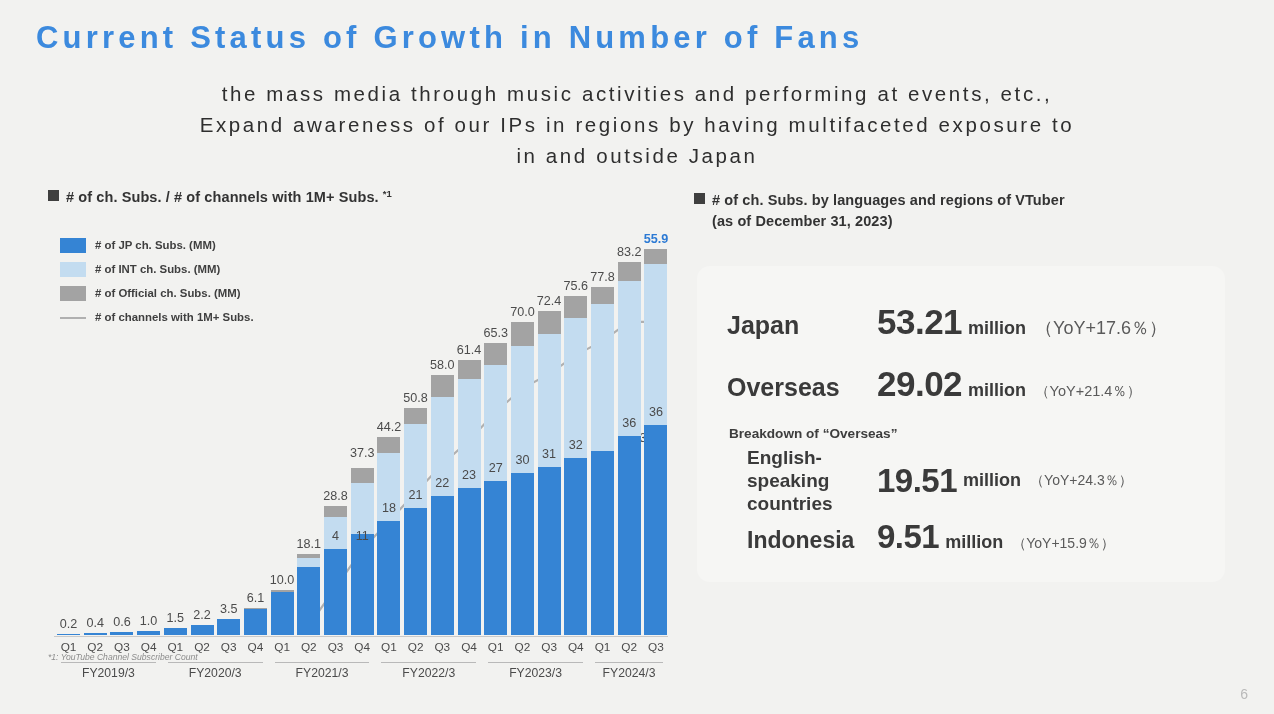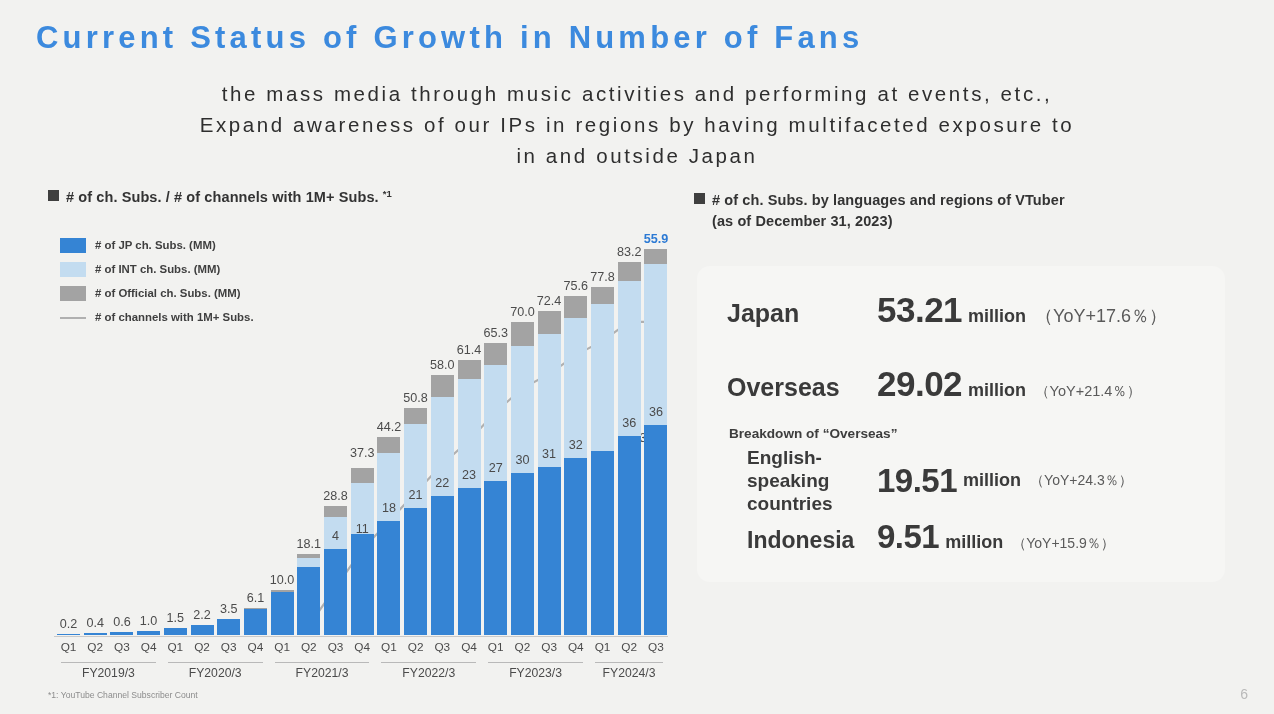--- a/index.html
+++ b/index.html
@@ -78,35 +78,35 @@
   .axis{position:absolute;left:40px;top:636px;width:630px;height:48px;}
   .axline{position:absolute;left:14px;right:2px;top:0;height:1px;background:#c9c9c9;}
   .qtick{
     position:absolute;top:4px;width:23px;text-align:center;
     font-size:11.8px;color:#4b4b4b;
   }
   .grp{position:absolute;top:26px;height:22px;}
   .grp .gl{position:absolute;left:4px;right:4px;top:0;height:1px;background:#b9b9b9;}
   .grp .gt{position:absolute;left:0;right:0;top:4px;text-align:center;font-size:12.2px;color:#4b4b4b;}
 
-  .footnote{position:absolute;left:48px;top:690px;font-size:8.6px;color:#8c8c8c;}
+  .footnote{position:absolute;left:48px;top:652px;font-size:8.6px;color:#8c8c8c;font-style:italic;}
   .pagenum{position:absolute;right:26px;top:686px;font-size:14px;color:#b9b9b9;}
 
   
   .card{
     position:absolute;left:697px;top:266px;width:528px;height:316px;
     background:#f6f6f4;border-radius:13px;
   }
   .krow{position:absolute;display:flex;align-items:baseline;}
   .klabel{font-weight:bold;color:#3a3a3a;}
   .kval{font-weight:bold;color:#3a3a3a;letter-spacing:-.5px;}
   .kunit{font-weight:bold;color:#3a3a3a;}
   .kyoy{color:#5a5a5a;}
 
-  #row-japan{left:30px;top:24px;}
+  #row-japan{left:30px;top:36px;}
   #row-japan .klabel{font-size:25px;width:150px;}
   #row-japan .kval{font-size:35px;}
   #row-japan .kunit{font-size:18px;margin-left:6px;}
   #row-japan .kyoy{font-size:18px;margin-left:9px;}
 
   #row-overseas{left:30px;top:98px;}
   #row-overseas .klabel{font-size:25px;width:150px;}
   #row-overseas .kval{font-size:35px;}
   #row-overseas .kunit{font-size:18px;margin-left:6px;}
   #row-overseas .kyoy{font-size:14.5px;margin-left:9px;}
@@ -216,21 +216,21 @@
           <div class="seg seg-jp" style="height: 86.4304px;"></div>
           <div class="seg seg-int" style="height: 31.7957px; bottom: 86.4304px;"></div>
           <div class="seg seg-off" style="height: 10.7478px; bottom: 118.226px;"></div>
           <div class="inner" style="bottom: 92.4304px;">4</div>
           <div class="tot" style="bottom: 131.974px;">28.8</div>
         </div>
         <div class="bar" style="left: 296.7px;">
           <div class="seg seg-jp" style="height: 100.761px;"></div>
           <div class="seg seg-int" style="height: 51.0522px; bottom: 100.761px;"></div>
           <div class="seg seg-off" style="height: 15.2261px; bottom: 151.813px;"></div>
-          <div class="inner" style="bottom: 99px;">11</div>
+          <div class="inner" style="bottom: 92px;">11</div>
           <div class="tot" style="bottom: 175px; margin-top: 28px;">37.3</div>
         </div>
         <div class="bar" style="left: 323.4px;">
           <div class="seg seg-jp" style="height: 114.196px;"></div>
           <div class="seg seg-int" style="height: 68.0696px; bottom: 114.196px;"></div>
           <div class="seg seg-off" style="height: 15.6739px; bottom: 182.265px;"></div>
           <div class="inner" style="bottom: 120.196px;">18</div>
           <div class="tot" style="bottom: 200.939px;">44.2</div>
         </div>
         <div class="bar" style="left: 350.1px;">

